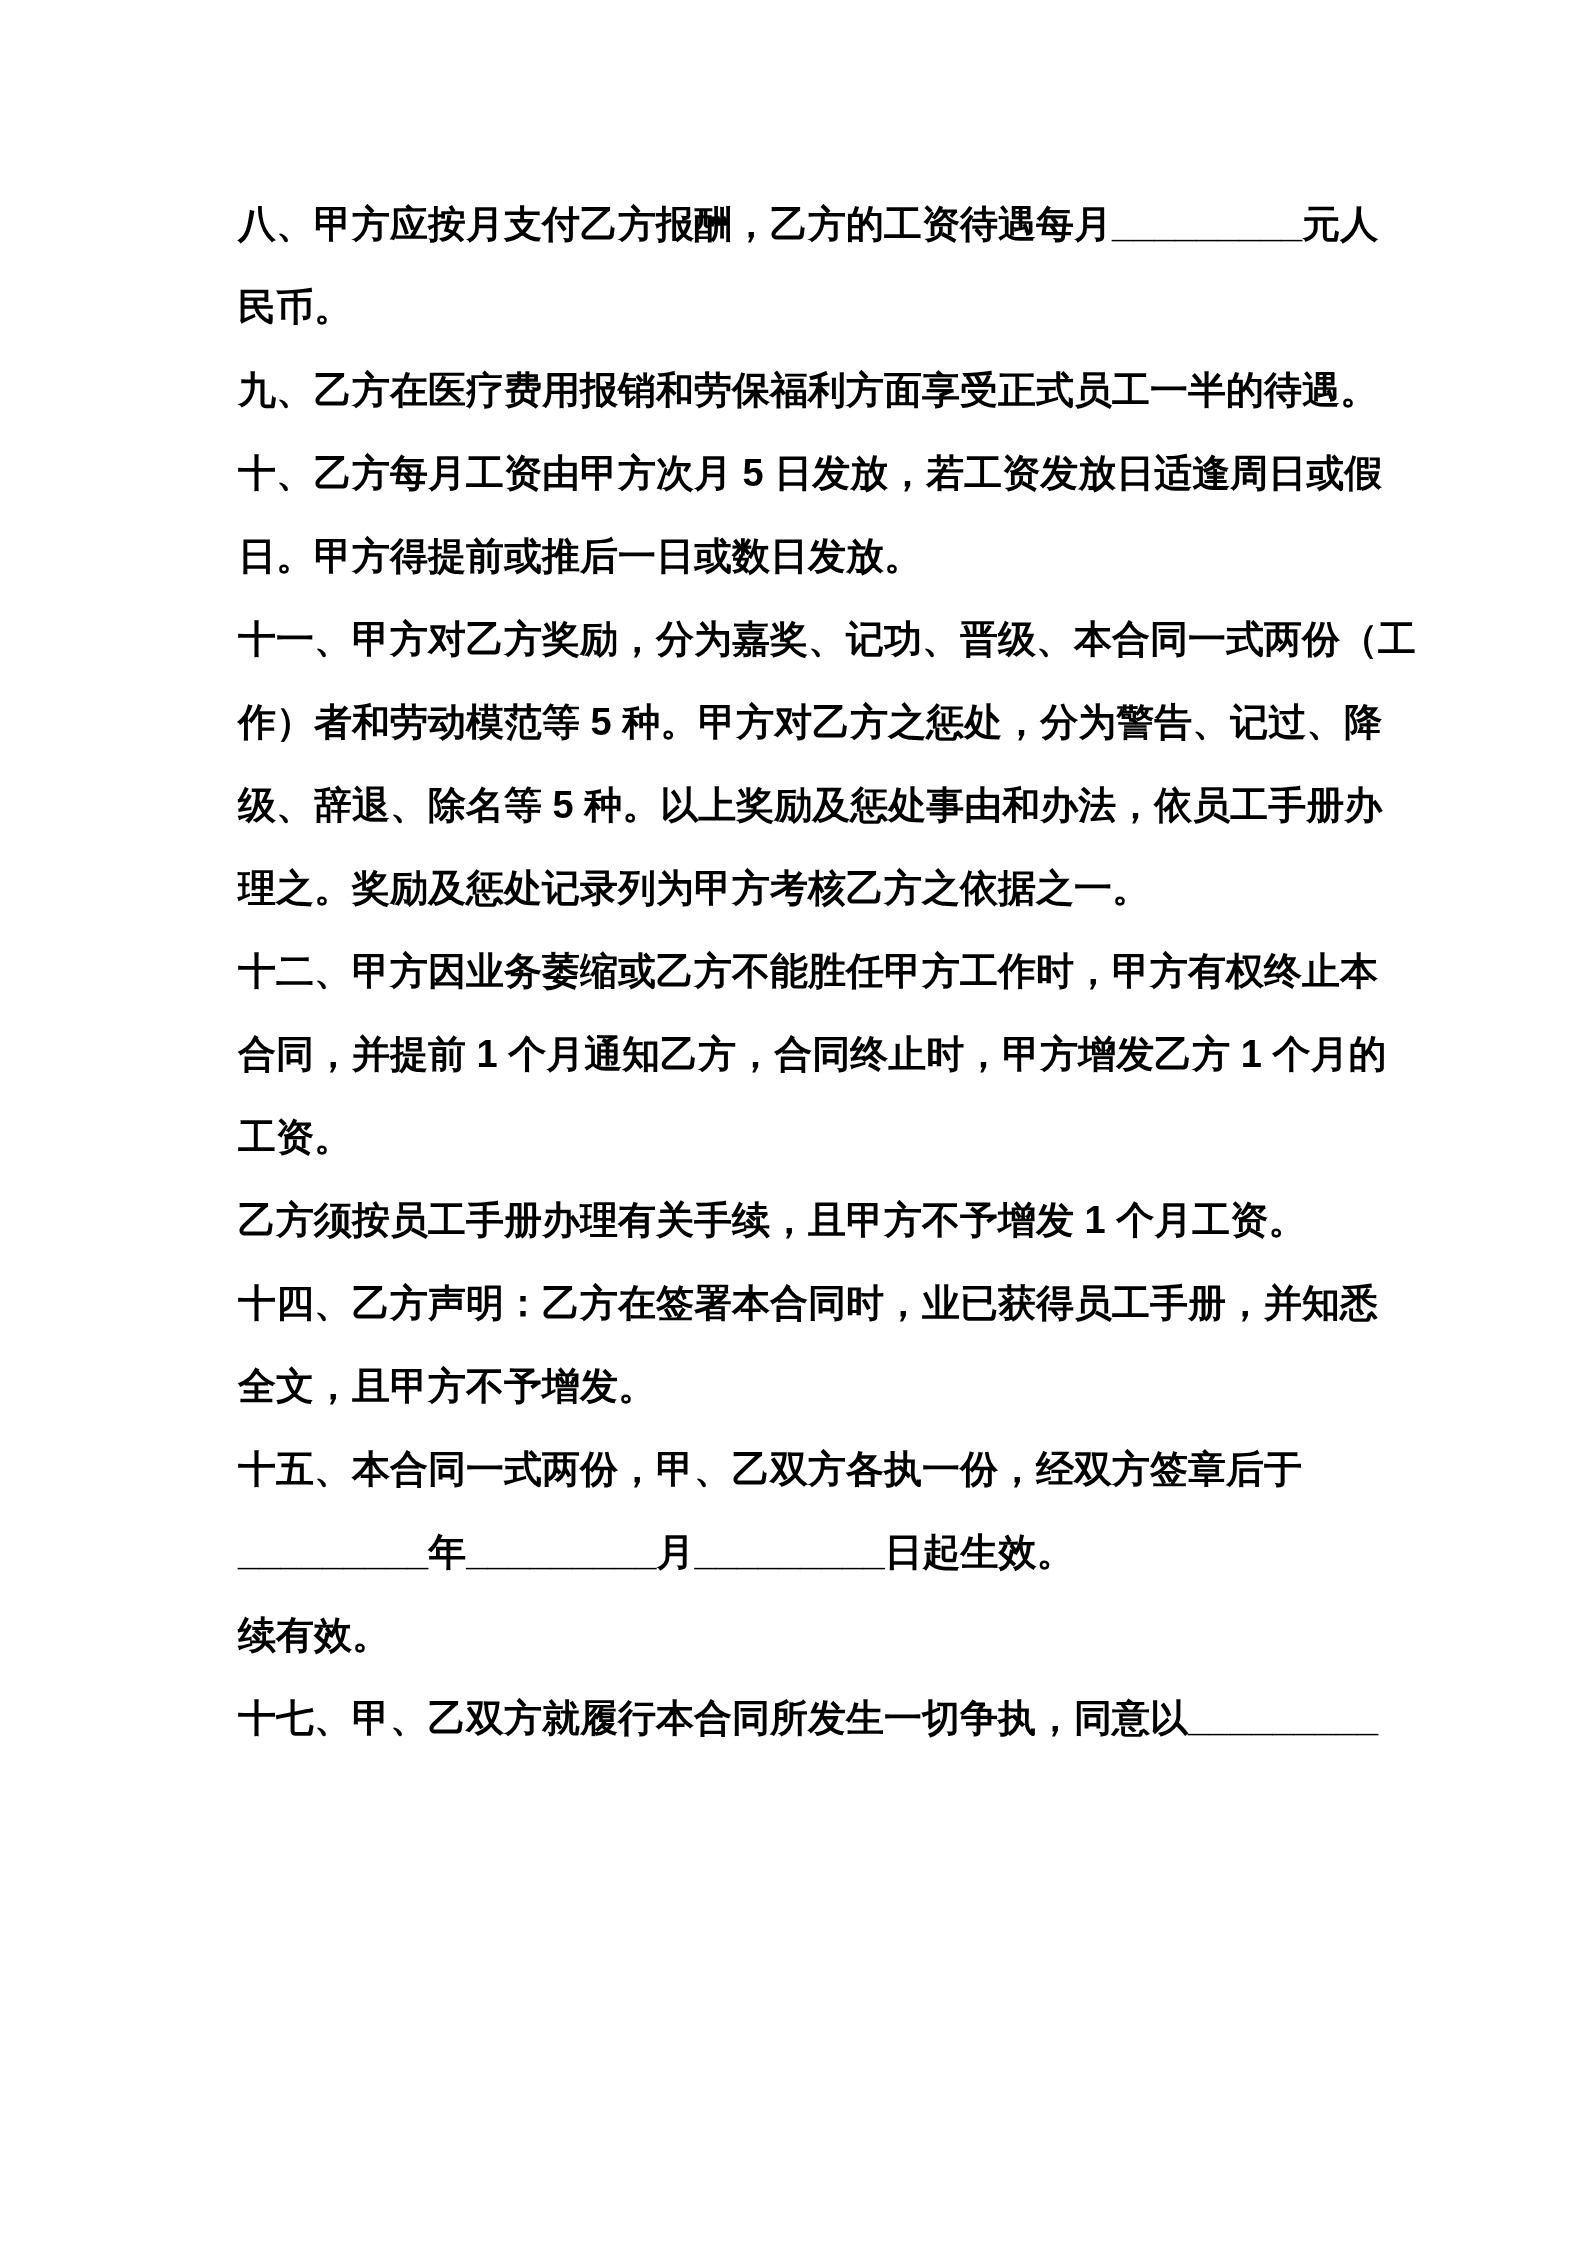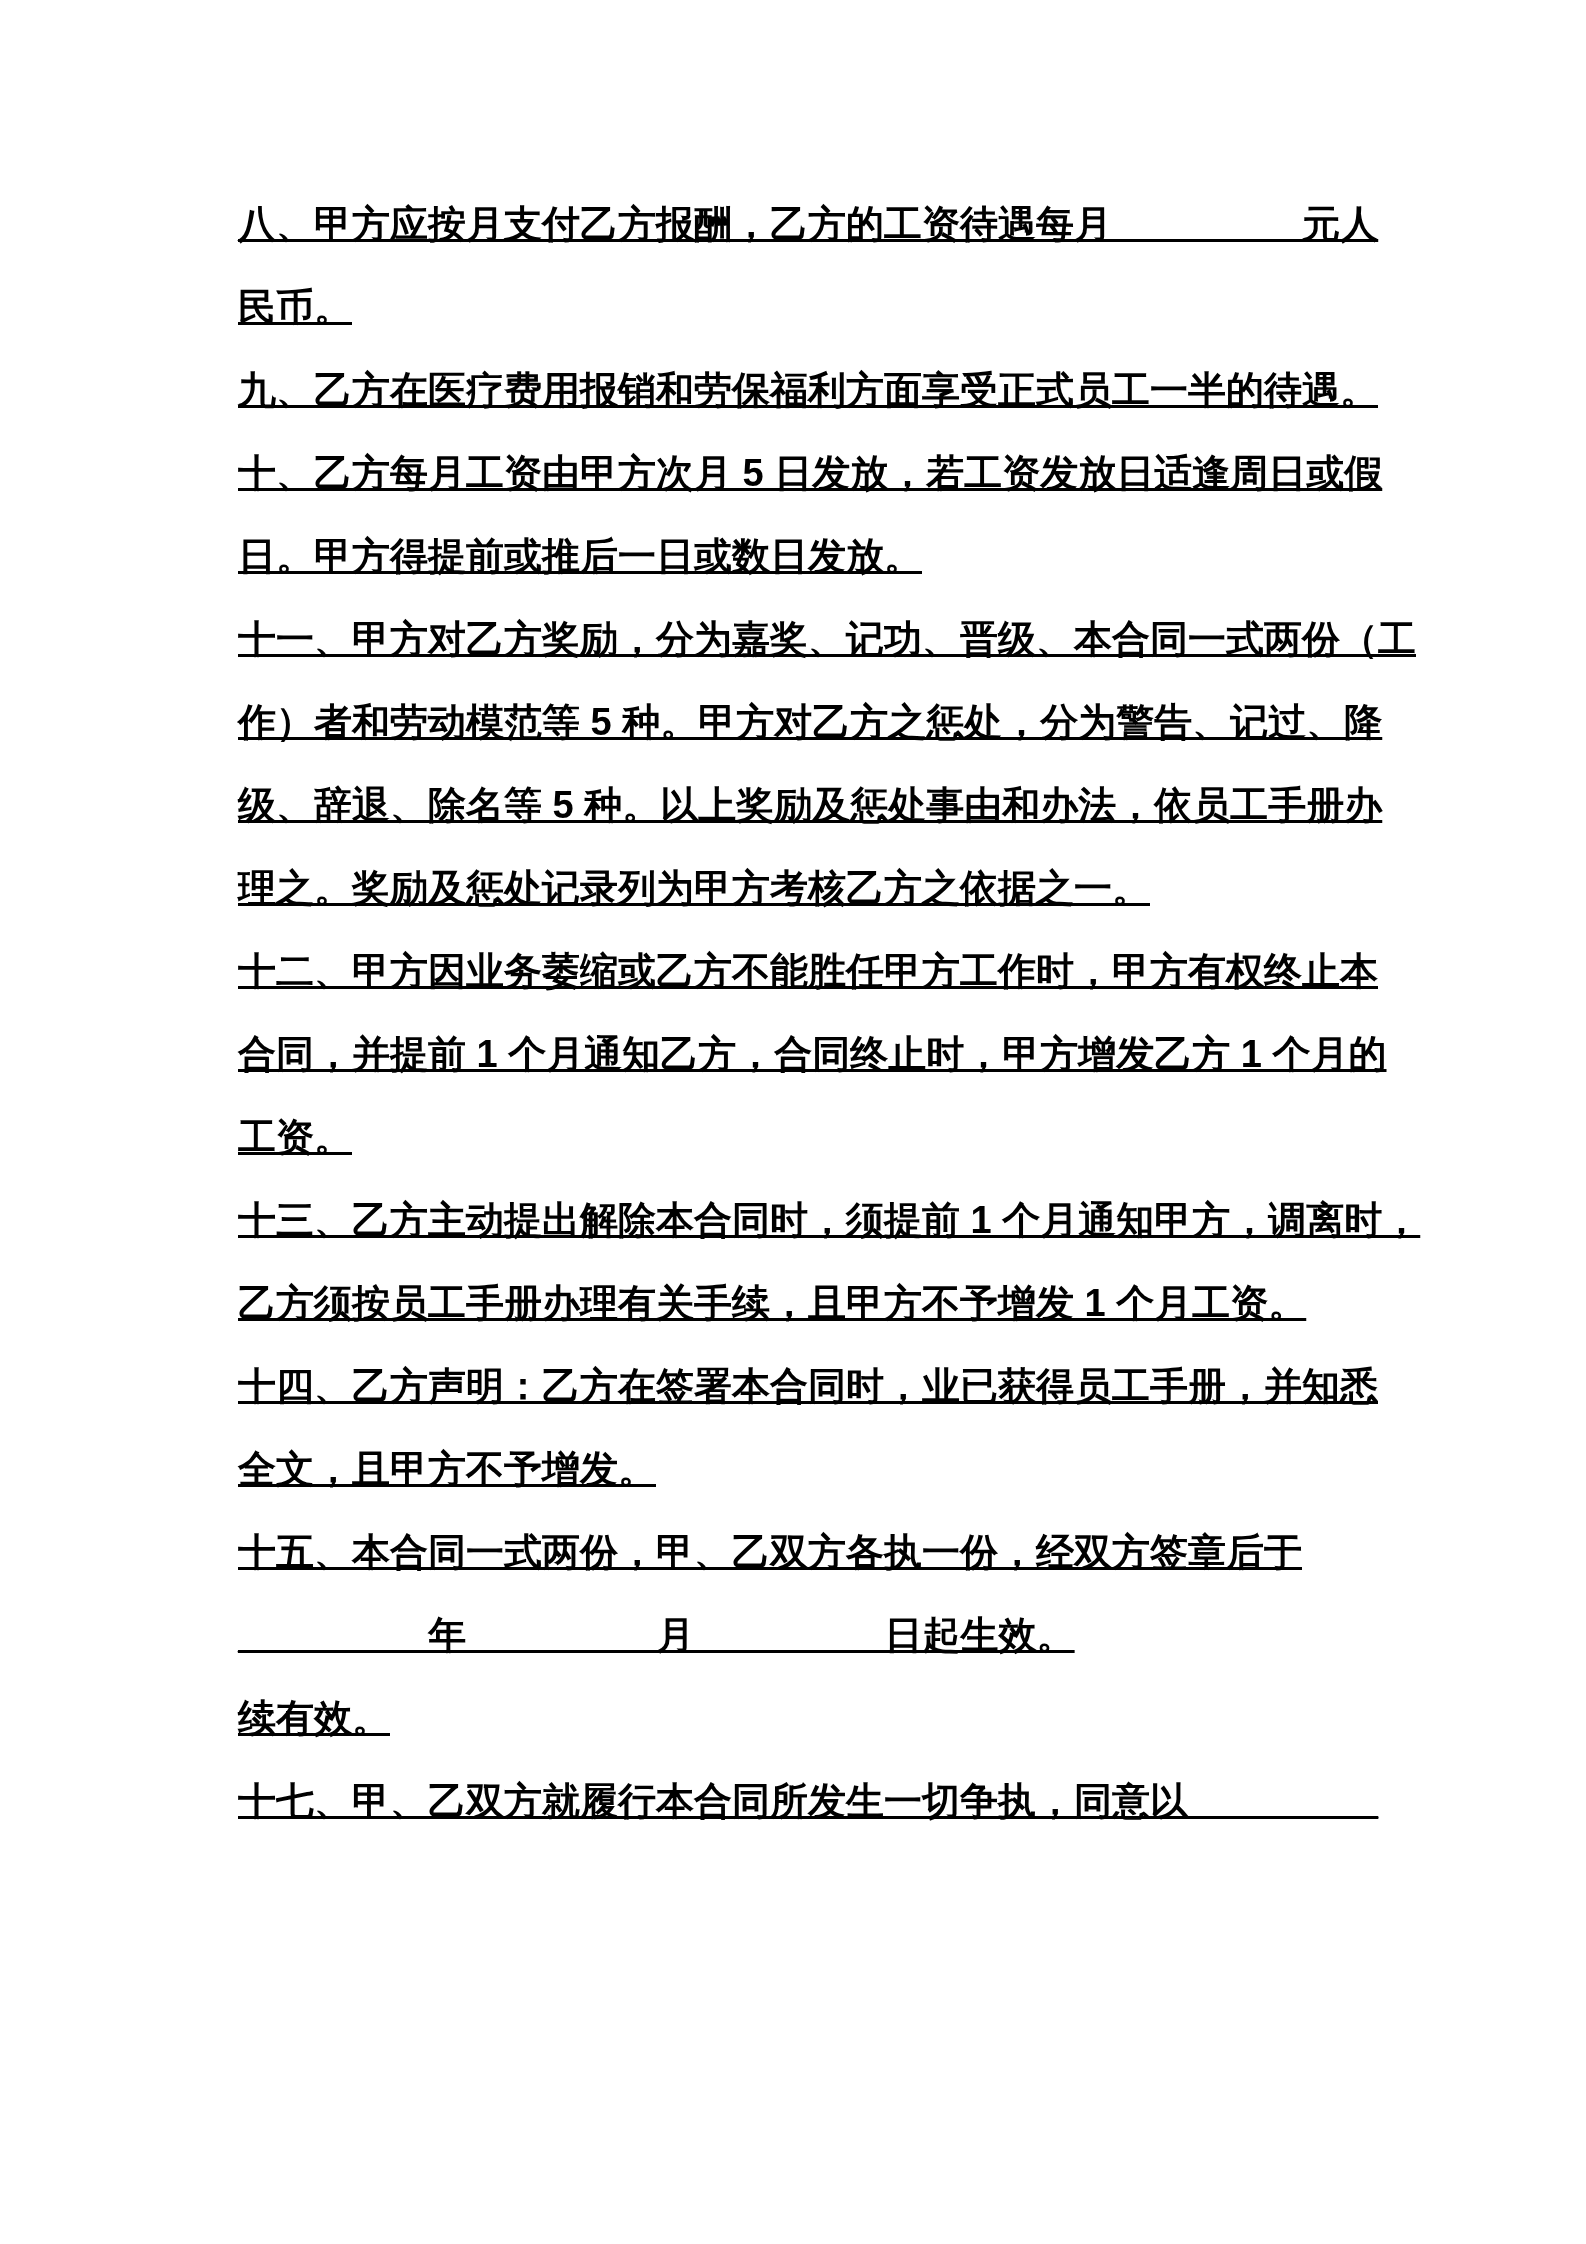--- a/index.html
+++ b/index.html
@@ -31,41 +31,39 @@
     display: block;
     height: 83px;
     line-height: 83px;
     font-family: "Liberation Sans", "DejaVu Sans", sans-serif;
     font-weight: 700;
     font-size: 38px;
     color: #000000;
     white-space: pre;
     text-align: left;
     letter-spacing: 0px;
-    text-decoration: underline;
   }
 </style>
 </head>
 <body>
 
 <div class="page">
   <div class="doc-body">
     <div class="contract-line">八、甲方应按月支付乙方报酬，乙方的工资待遇每月_________元人</div>
     <div class="contract-line">民币。</div>
     <div class="contract-line">九、乙方在医疗费用报销和劳保福利方面享受正式员工一半的待遇。</div>
     <div class="contract-line">十、乙方每月工资由甲方次月 5 日发放，若工资发放日适逢周日或假</div>
     <div class="contract-line">日。甲方得提前或推后一日或数日发放。</div>
     <div class="contract-line">十一、甲方对乙方奖励，分为嘉奖、记功、晋级、本合同一式两份（工</div>
     <div class="contract-line">作）者和劳动模范等 5 种。甲方对乙方之惩处，分为警告、记过、降</div>
     <div class="contract-line">级、辞退、除名等 5 种。以上奖励及惩处事由和办法，依员工手册办</div>
     <div class="contract-line">理之。奖励及惩处记录列为甲方考核乙方之依据之一。</div>
     <div class="contract-line">十二、甲方因业务萎缩或乙方不能胜任甲方工作时，甲方有权终止本</div>
     <div class="contract-line">合同，并提前 1 个月通知乙方，合同终止时，甲方增发乙方 1 个月的</div>
     <div class="contract-line">工资。</div>
-    <div class="contract-line">十三、乙方主动提出解除本合同时，须提前 1 个月通知甲方，调离时，</div>
     <div class="contract-line">乙方须按员工手册办理有关手续，且甲方不予增发 1 个月工资。</div>
     <div class="contract-line">十四、乙方声明：乙方在签署本合同时，业已获得员工手册，并知悉</div>
     <div class="contract-line">全文，且甲方不予增发。</div>
     <div class="contract-line">十五、本合同一式两份，甲、乙双方各执一份，经双方签章后于</div>
     <div class="contract-line">_________年_________月_________日起生效。</div>
     <div class="contract-line">续有效。</div>
     <div class="contract-line">十七、甲、乙双方就履行本合同所发生一切争执，同意以_________</div>
   </div>
 </div>
 

